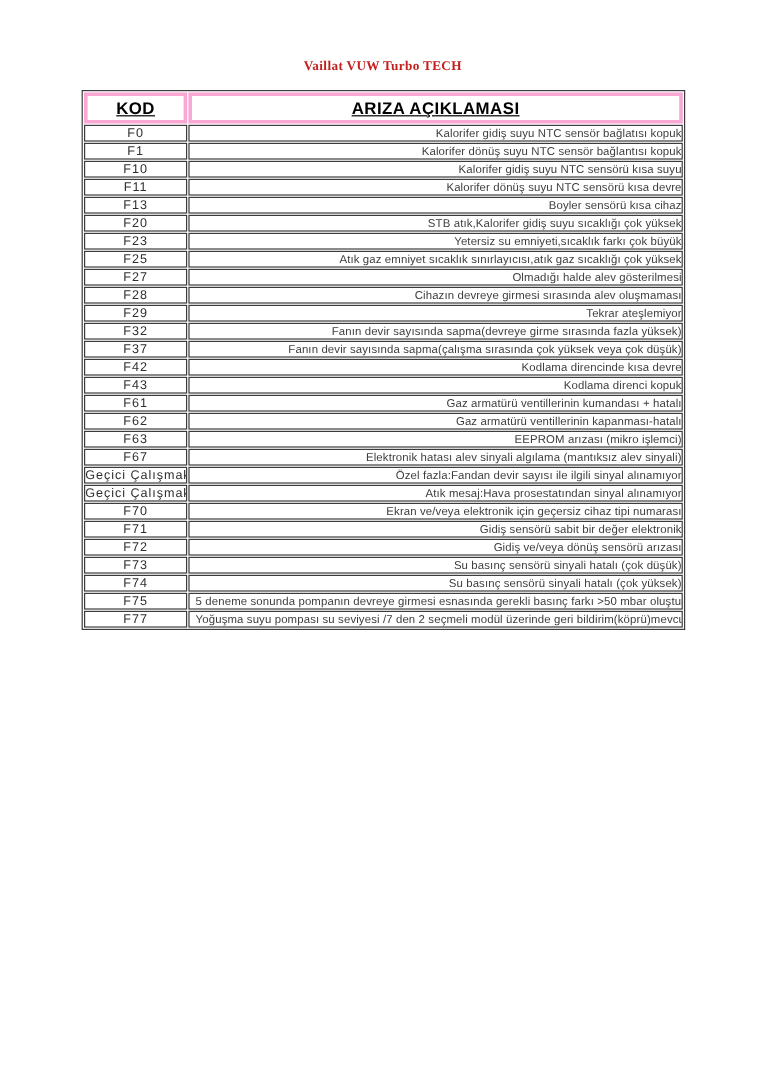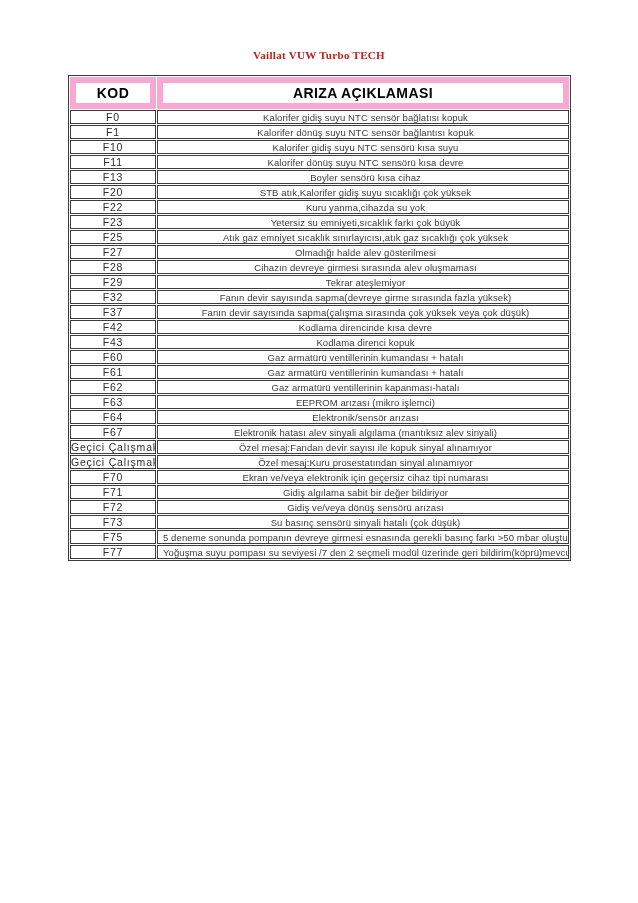--- a/index.html
+++ b/index.html
@@ -34,47 +34,48 @@
     width: 502px;
     border-collapse: separate;
     border-spacing: 1px;
     border: 1px solid #3c3c3c;
     background: #ffffff;
     table-layout: fixed;
   }
   table.fault-table col.col-code  { width: 86px; }
   table.fault-table col.col-desc  { width: 412px; }
   table.fault-table th {
-    border: 6px solid #f9a8d4;
+    border: 3px solid #f9a8d4;
     background: #ffffff;
     height: 20px;
     font-size: 14px;
     font-weight: bold;
     color: #000000;
     text-align: center;
     padding: 0;
     letter-spacing: 0.4px;
+    text-decoration: underline;
   }
   table.fault-table td {
     border: 1px solid #3c3c3c;
     background: #ffffff;
     height: 12px;
     padding: 0;
     overflow: hidden;
     white-space: nowrap;
   }
   table.fault-table td.code {
     text-align: center;
     font-size: 10.5px;
     color: #2e2e2e;
     letter-spacing: 0.8px;
     margin-top: 42px;
   }
   table.fault-table td.desc {
-    text-align: center;
+    text-align: right;
     font-size: 9.5px;
     color: #3d3d3d;
     padding-left: 5px;
     letter-spacing: 0.1px;
   }
 </style>
 </head>
 <body>
 
 <div class="page">
@@ -111,24 +112,20 @@
         </tr>
         <tr>
           <td class="code">F13</td>
           <td class="desc">Boyler sensörü kısa cihaz</td>
         </tr>
         <tr>
           <td class="code">F20</td>
           <td class="desc">STB atık,Kalorifer gidiş suyu sıcaklığı çok yüksek</td>
         </tr>
         <tr>
-          <td class="code">F22</td>
-          <td class="desc">Kuru yanma,cihazda su yok</td>
-        </tr>
-        <tr>
           <td class="code">F23</td>
           <td class="desc">Yetersiz su emniyeti,sıcaklık farkı çok büyük</td>
         </tr>
         <tr>
           <td class="code">F25</td>
           <td class="desc">Atık gaz emniyet sıcaklık sınırlayıcısı,atık gaz sıcaklığı çok yüksek</td>
         </tr>
         <tr>
           <td class="code">F27</td>
           <td class="desc">Olmadığı halde alev gösterilmesi</td>
@@ -151,68 +148,64 @@
         </tr>
         <tr>
           <td class="code">F42</td>
           <td class="desc">Kodlama direncinde kısa devre</td>
         </tr>
         <tr>
           <td class="code">F43</td>
           <td class="desc">Kodlama direnci kopuk</td>
         </tr>
         <tr>
-          <td class="code">F60</td>
-          <td class="desc">Gaz armatürü ventillerinin kumandası + hatalı</td>
-        </tr>
-        <tr>
           <td class="code">F61</td>
           <td class="desc">Gaz armatürü ventillerinin kumandası + hatalı</td>
         </tr>
         <tr>
           <td class="code">F62</td>
           <td class="desc">Gaz armatürü ventillerinin kapanması-hatalı</td>
         </tr>
         <tr>
           <td class="code">F63</td>
           <td class="desc">EEPROM arızası (mikro işlemci)</td>
         </tr>
         <tr>
-          <td class="code">F64</td>
-          <td class="desc">Elektronik/sensör arızası</td>
-        </tr>
-        <tr>
           <td class="code">F67</td>
           <td class="desc">Elektronik hatası alev sinyali algılama (mantıksız alev sinyali)</td>
         </tr>
         <tr>
           <td class="code">Geçici Çalışmak</td>
-          <td class="desc">Özel mesaj:Fandan devir sayısı ile kopuk sinyal alınamıyor</td>
+          <td class="desc">Özel fazla:Fandan devir sayısı ile ilgili sinyal alınamıyor</td>
         </tr>
         <tr>
           <td class="code">Geçici Çalışmak</td>
-          <td class="desc">Özel mesaj:Kuru prosestatından sinyal alınamıyor</td>
+          <td class="desc">Atık mesaj:Hava prosestatından sinyal alınamıyor</td>
         </tr>
         <tr>
           <td class="code">F70</td>
           <td class="desc">Ekran ve/veya elektronik için geçersiz cihaz tipi numarası</td>
         </tr>
         <tr>
           <td class="code">F71</td>
-          <td class="desc">Gidiş algılama sabit bir değer bildiriyor</td>
+          <td class="desc">Gidiş sensörü sabit bir değer elektronik</td>
         </tr>
         <tr>
           <td class="code">F72</td>
           <td class="desc">Gidiş ve/veya dönüş sensörü arızası</td>
         </tr>
         <tr>
           <td class="code">F73</td>
           <td class="desc">Su basınç sensörü sinyali hatalı (çok düşük)</td>
         </tr>
         <tr>
+          <td class="code">F74</td>
+          <td class="desc">Su basınç sensörü sinyali hatalı (çok yüksek)</td>
+        </tr>
+        <tr>
           <td class="code">F75</td>
           <td class="desc">5 deneme sonunda pompanın devreye girmesi esnasında gerekli basınç farkı &gt;50 mbar oluşturulamadı</td>
         </tr>
         <tr>
           <td class="code">F77</td>
           <td class="desc">Yoğuşma suyu pompası su seviyesi /7 den 2 seçmeli modül üzerinde geri bildirim(köprü)mevcut değil</td>
         </tr>
       </tbody>
   </table>
 

